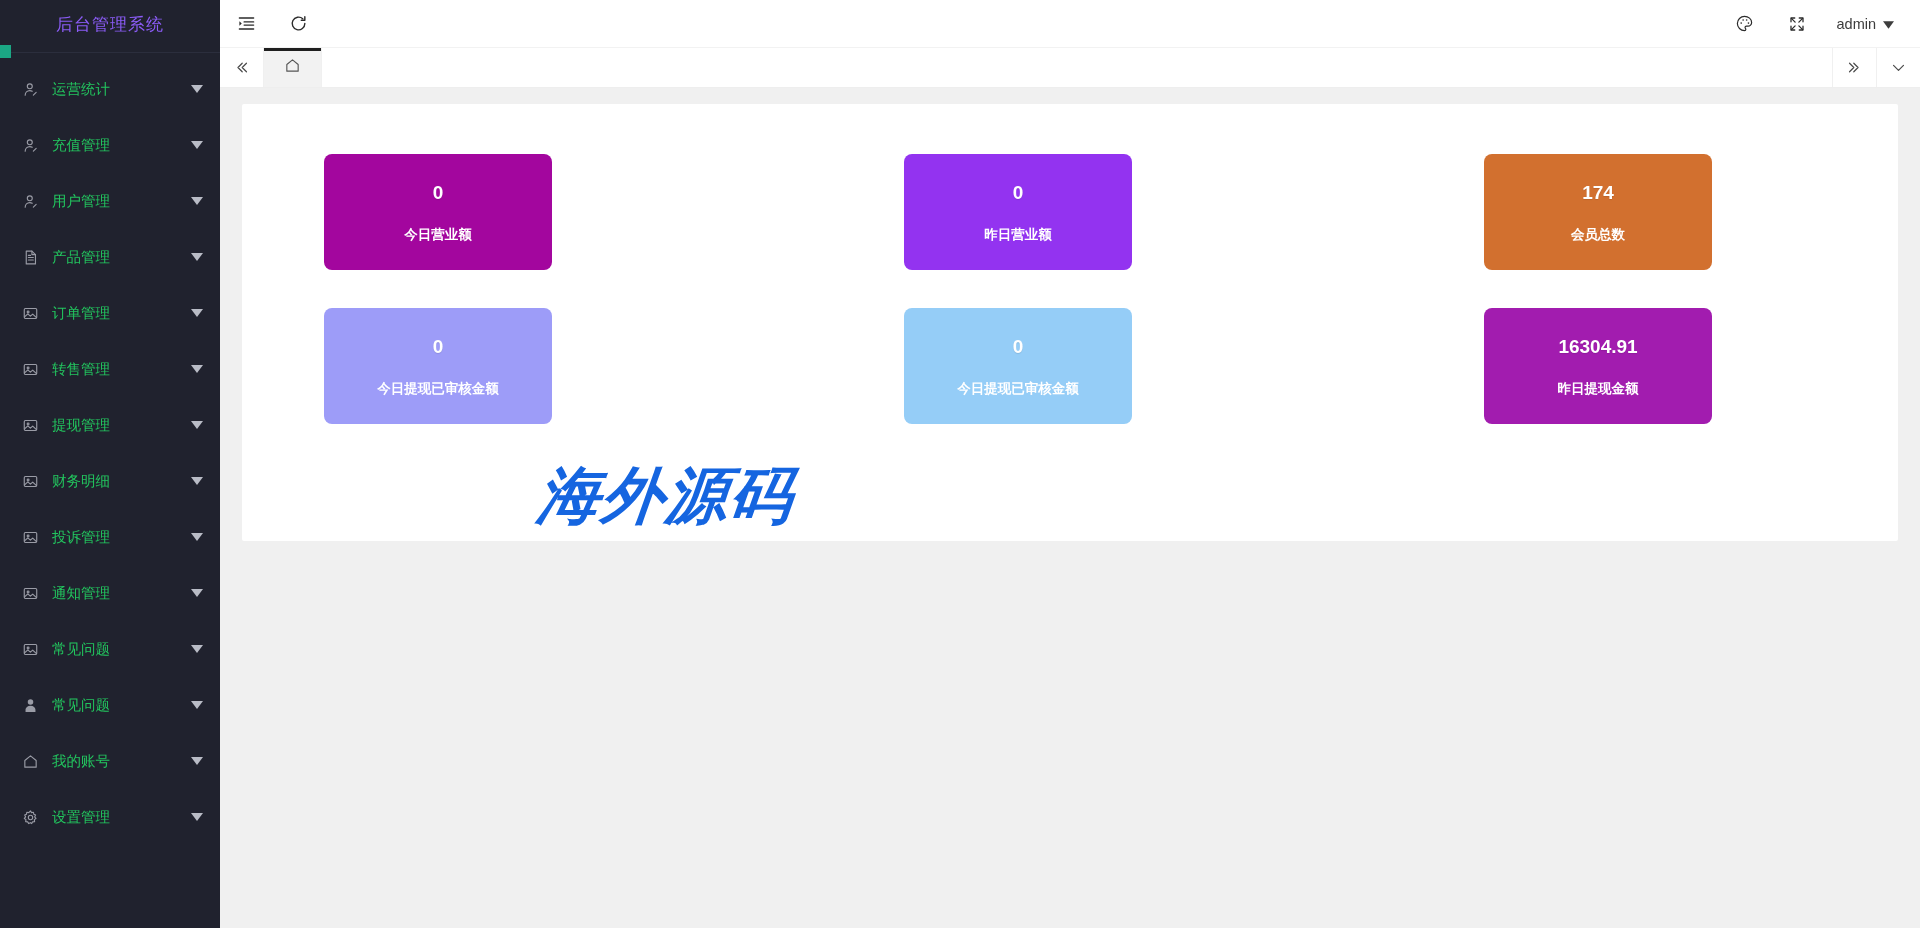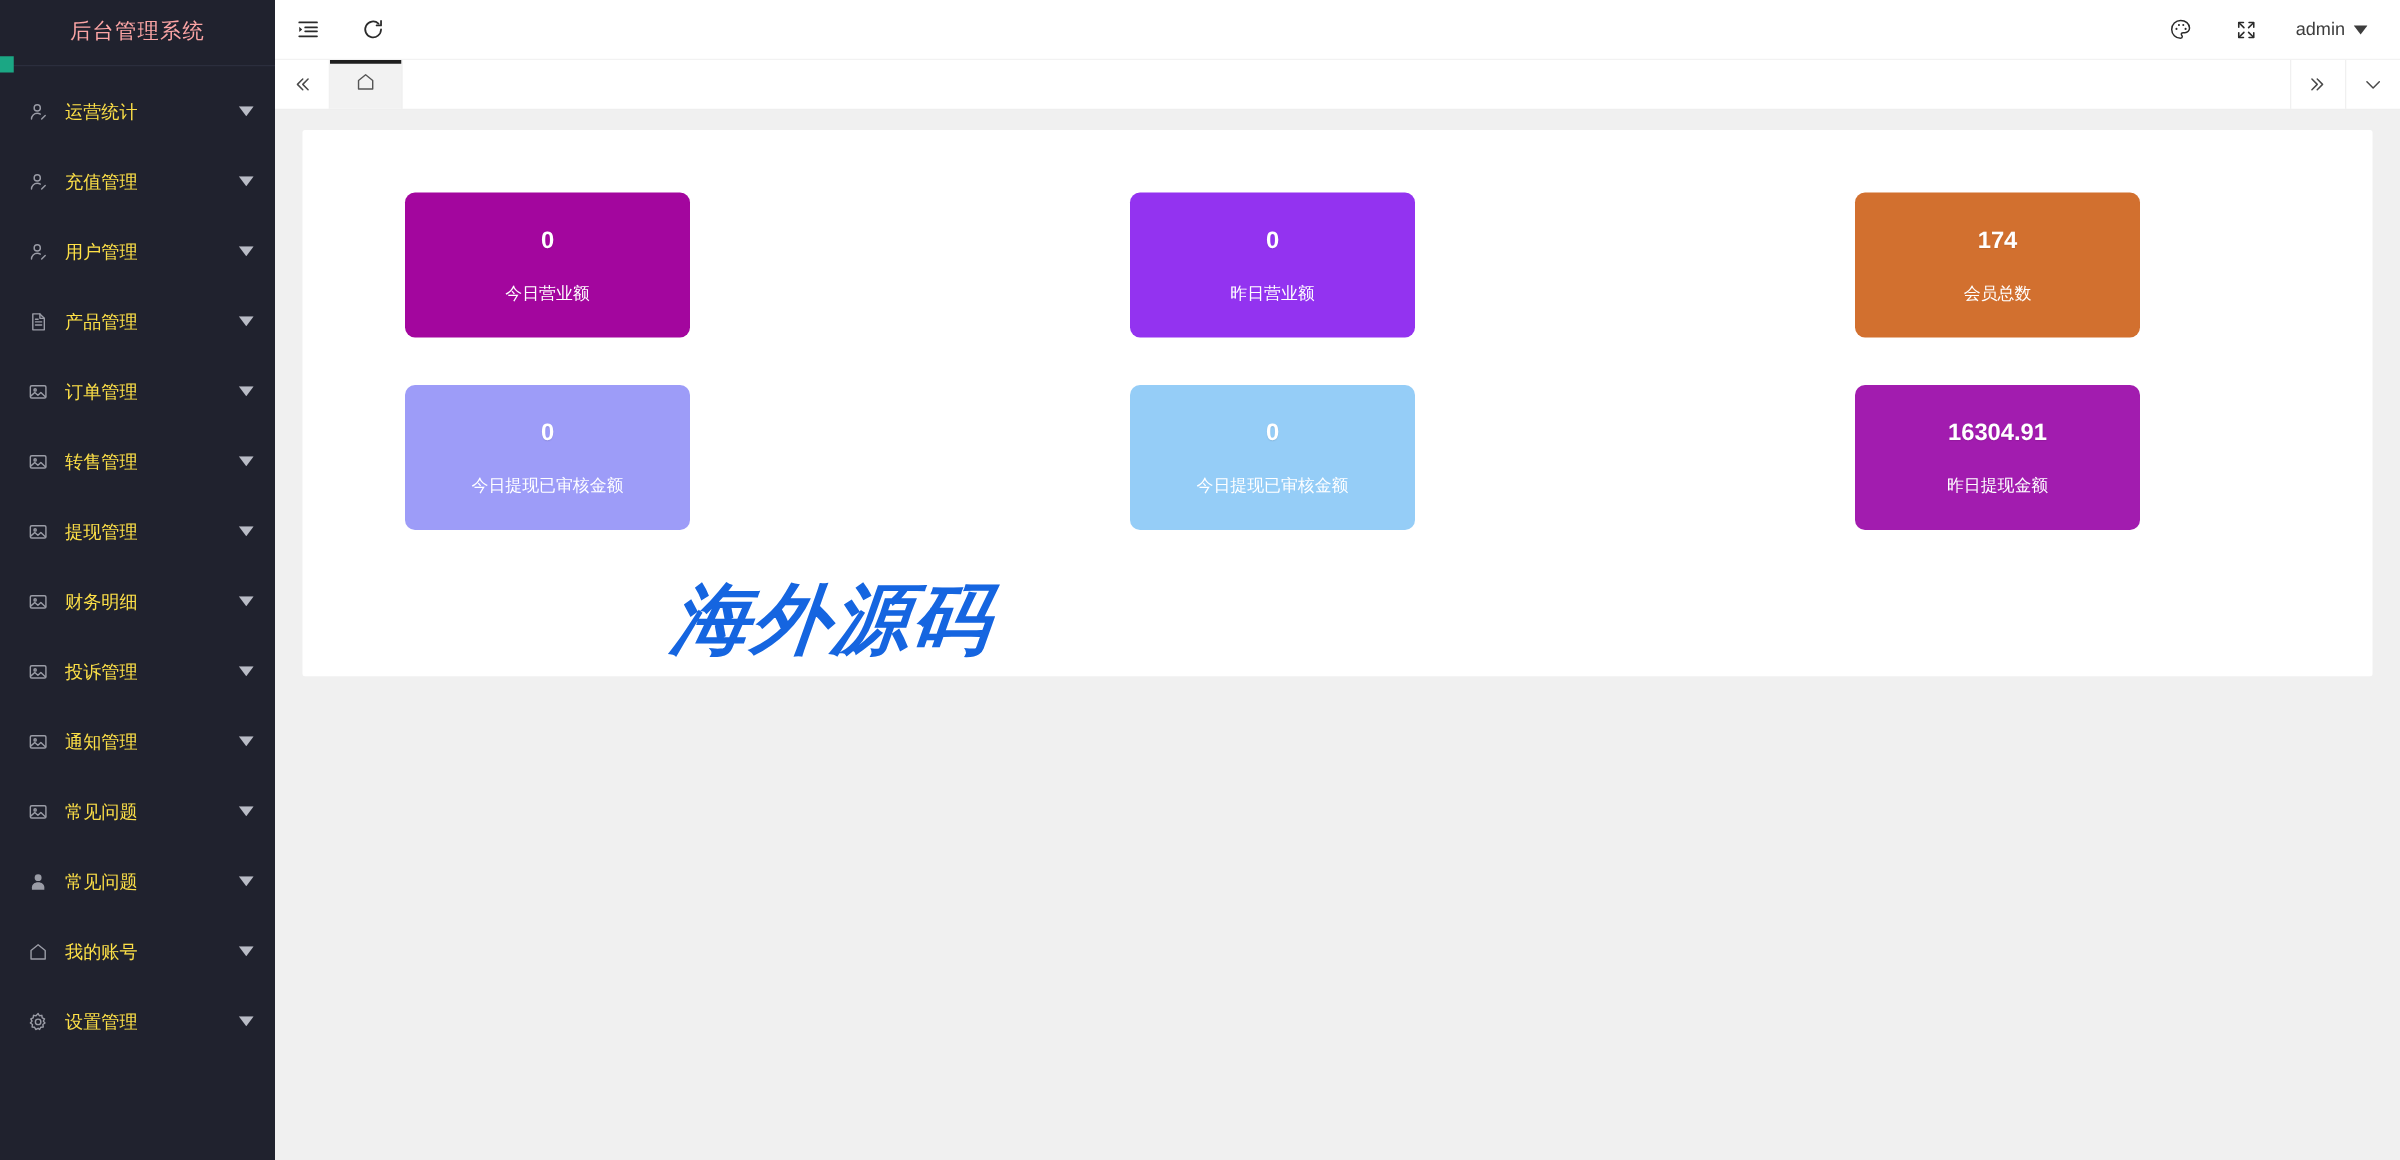--- a/index.html
+++ b/index.html
@@ -24,21 +24,21 @@
     height: 928px;
     background: #20222e;
     position: relative;
     overflow: hidden;
   }
   .sidebar-logo {
     height: 48px;
     display: flex;
     align-items: center;
     justify-content: center;
-    color: #fca5a5;
+    color: #8b5cf6;
     font-size: 17px;
     letter-spacing: 1px;
     background: #20222e;
   }
   .sidebar-accent {
     position: absolute;
     left: 0;
     top: 45px;
     width: 11px;
     height: 13px;
@@ -63,21 +63,21 @@
     height: 20px;
     margin-right: 12px;
     display: flex;
     align-items: center;
     justify-content: center;
     color: #9a9ca6;
     flex: 0 0 auto;
   }
   .menu-icon svg { display: block; }
   .menu-label {
-    color: #fde047;
+    color: #22c55e;
     font-size: 14.5px;
     flex: 1 1 auto;
     white-space: nowrap;
   }
   .menu-arrow {
     width: 14px;
     height: 14px;
     display: flex;
     align-items: center;
     justify-content: center;
@@ -202,20 +202,21 @@
   .stat-value {
     font-size: 19px;
     font-weight: bold;
     line-height: 1;
     margin-bottom: 26px;
     text-shadow: 0 1px 1px rgba(0,0,0,.10);
   }
   .stat-label {
     font-size: 13.5px;
     line-height: 1;
+    font-weight: bold;
   }
   .watermark {
     position: absolute;
     left: 296px;
     top: 350px;
     font-family: "DejaVu Serif", "Liberation Serif", serif;
     font-size: 62px;
     font-weight: bold;
     font-style: italic;
     color: #1565e0;

